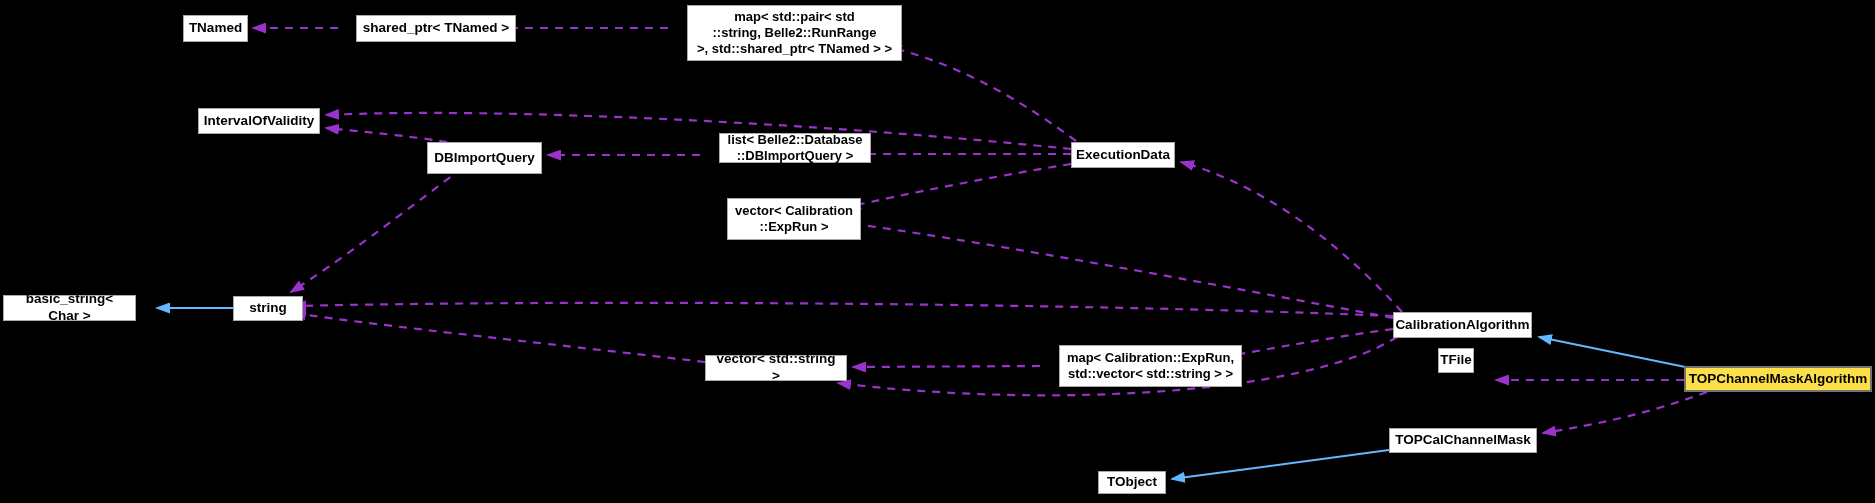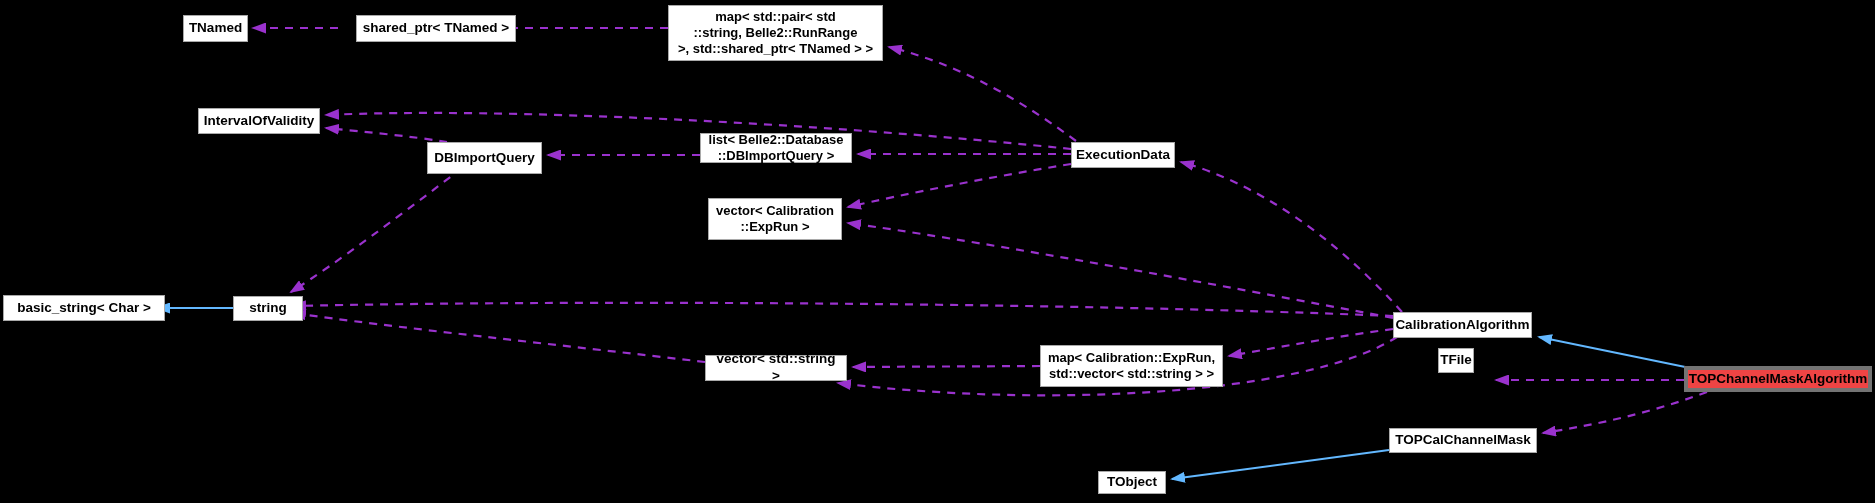--- a/index.html
+++ b/index.html
@@ -20,24 +20,24 @@
     background:#ffffff;
     border:1.5px solid #a9a9a9;
     color:#000000;
     font-size:13.5px;
     line-height:1.25;
     display:flex;align-items:center;justify-content:center;
     text-align:center;
     white-space:pre-line;
     padding:2px 5px;
   }
-  .node.multiline{font-size:13px;}
+  .node.multiline{font-size:13px;margin-left:19px;}
   .node.highlight{
-    background:#ef4444;
-    border:4px solid #737373;
+    background:#fde047;
+    border:2px solid #737373;
   }
 </style>
 </head>
 <body>
 
 <div class="canvas">
 
   <svg class="edges" viewBox="0 0 1875 503">
     <defs>
       <marker id="arrowPurple" markerUnits="userSpaceOnUse" markerWidth="15" markerHeight="11" refX="13" refY="5.5" orient="auto">
@@ -77,21 +77,21 @@
   <div class="node multiline" style="left:668px;top:5px;width:215px;height:56px">map&lt; std::pair&lt; std
 ::string, Belle2::RunRange
  &gt;, std::shared_ptr&lt; TNamed &gt; &gt;</div>
   <div class="node" style="left:198px;top:108px;width:122px;height:26px">IntervalOfValidity</div>
   <div class="node" style="left:427px;top:142px;width:115px;height:32px">DBImportQuery</div>
   <div class="node multiline" style="left:700px;top:133px;width:152px;height:30px">list&lt; Belle2::Database
 ::DBImportQuery &gt;</div>
   <div class="node" style="left:1071px;top:142px;width:104px;height:26px">ExecutionData</div>
   <div class="node multiline" style="left:708px;top:198px;width:134px;height:42px">vector&lt; Calibration
 ::ExpRun &gt;</div>
-  <div class="node" style="left:3px;top:295px;width:162px;height:26px">basic_string&lt; Char &gt;</div>
+  <div class="node" style="left:3px;top:295px;width:133px;height:26px">basic_string&lt; Char &gt;</div>
   <div class="node" style="left:233px;top:296px;width:70px;height:25px">string</div>
   <div class="node" style="left:705px;top:355px;width:142px;height:26px">vector&lt; std::string &gt;</div>
   <div class="node multiline" style="left:1040px;top:345px;width:183px;height:42px">map&lt; Calibration::ExpRun,
  std::vector&lt; std::string &gt; &gt;</div>
   <div class="node" style="left:1393px;top:312px;width:139px;height:26px">CalibrationAlgorithm</div>
   <div class="node" style="left:1438px;top:348px;width:36px;height:25px">TFile</div>
   <div class="node highlight" style="left:1684px;top:366px;width:188px;height:26px">TOPChannelMaskAlgorithm</div>
   <div class="node" style="left:1389px;top:428px;width:148px;height:25px">TOPCalChannelMask</div>
   <div class="node" style="left:1098px;top:471px;width:68px;height:23px">TObject</div>
 

